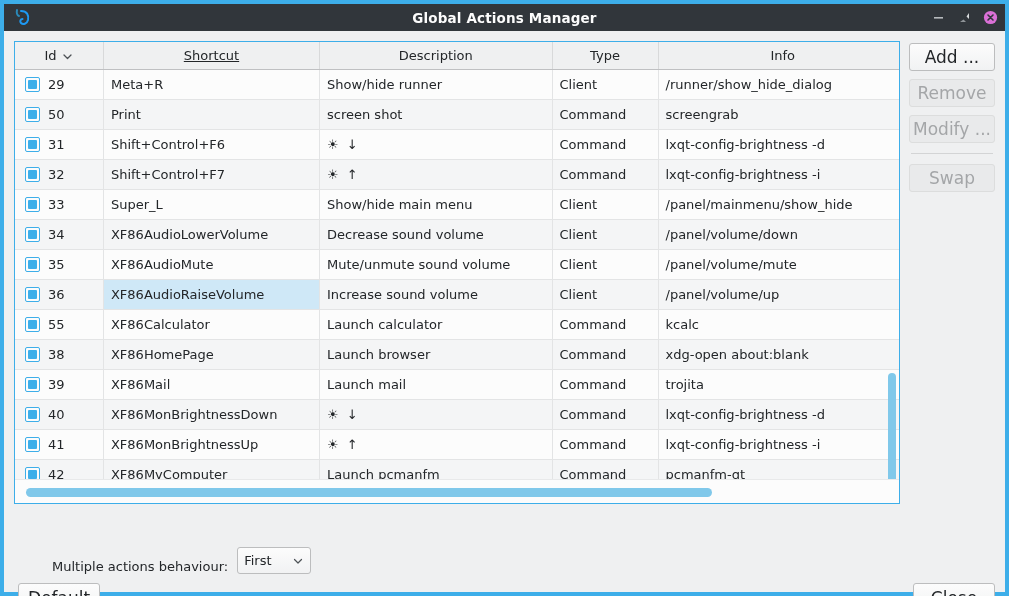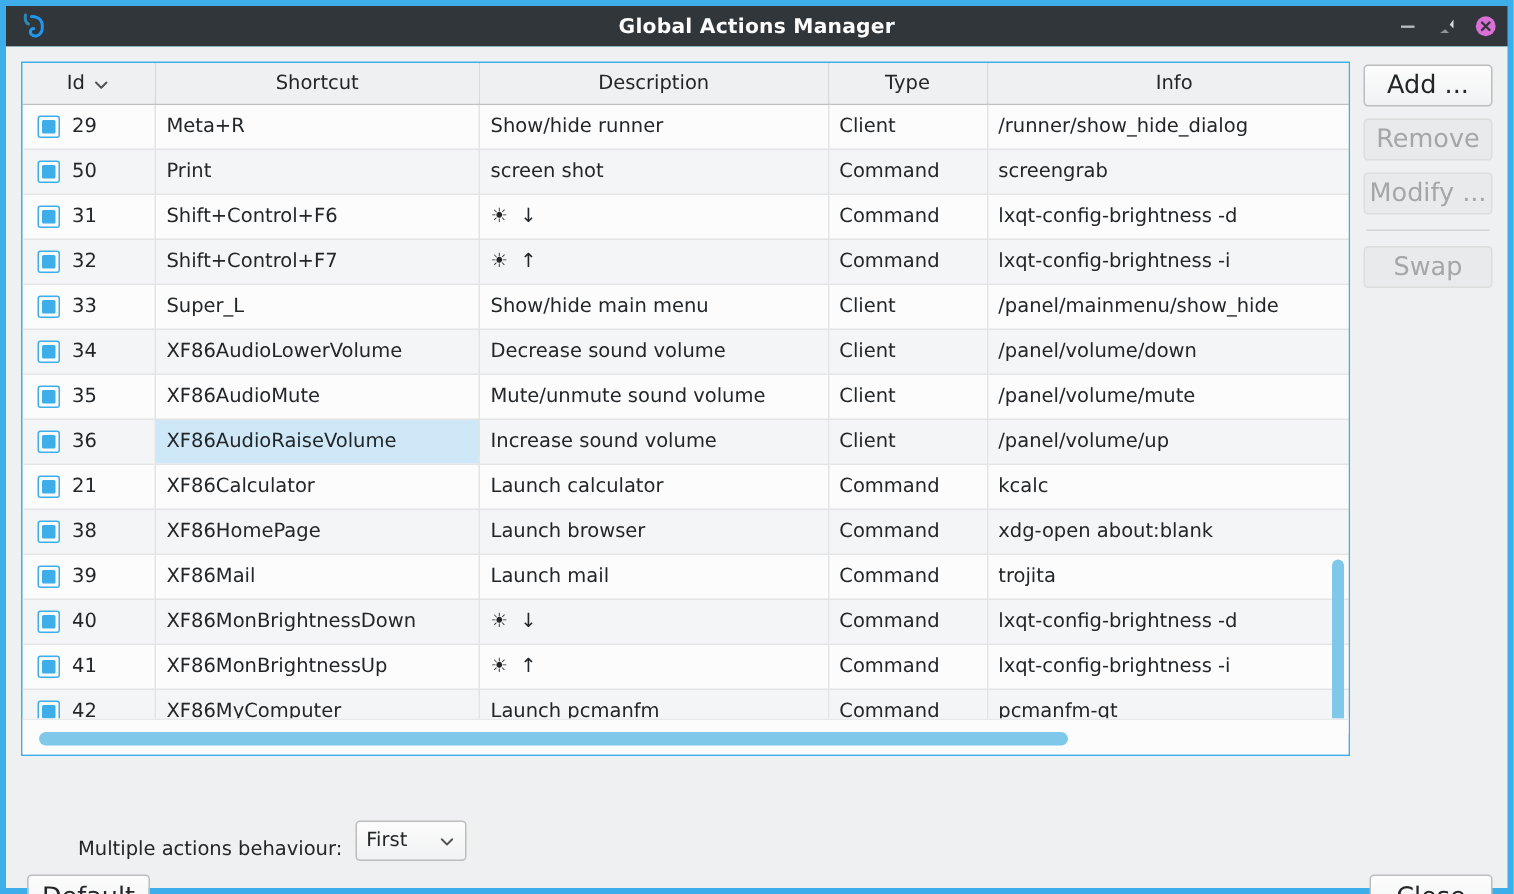--- a/index.html
+++ b/index.html
@@ -307,21 +307,21 @@
               <th style="padding-top: 14px; height: 41px;">
                 <span class="hdr-inner">
                   <span>Id</span>
                   <span class="sort-chevron">
                     <svg width="13" height="13" viewBox="0 0 13 13">
                       <path d="M3 5 L6.5 8.5 L10 5" stroke="#4d5256" stroke-width="1.3" fill="none" stroke-linecap="round" stroke-linejoin="round"></path>
                     </svg>
                   </span>
                 </span>
               </th>
-              <th style="padding-top: 14px; height: 41px;">
+              <th style="padding-top: 14px; height: 41px; text-decoration: underline;">
                 <span>Shortcut</span>
               </th>
               <th style="padding-top: 14px; height: 41px;">
                 <span>Description</span>
               </th>
               <th style="padding-top: 14px; height: 41px;">
                 <span>Type</span>
               </th>
               <th style="padding-top: 14px; height: 41px;">
                 <span>Info</span>
@@ -422,21 +422,21 @@
                 </td>
                 <td class="cell-sel"><span>XF86AudioRaiseVolume</span></td>
                 <td><span>Increase sound volume</span></td>
                 <td><span>Client</span></td>
                 <td><span>/panel/volume/up</span></td>
               </tr>
               <tr class="odd">
                 <td>
                   <span class="id-cell">
                     <span class="chk"></span>
-                    <span>21</span>
+                    <span>55</span>
                   </span>
                 </td>
                 <td><span>XF86Calculator</span></td>
                 <td><span>Launch calculator</span></td>
                 <td><span>Command</span></td>
                 <td><span>kcalc</span></td>
               </tr>
               <tr class="alt">
                 <td>
                   <span class="id-cell">

